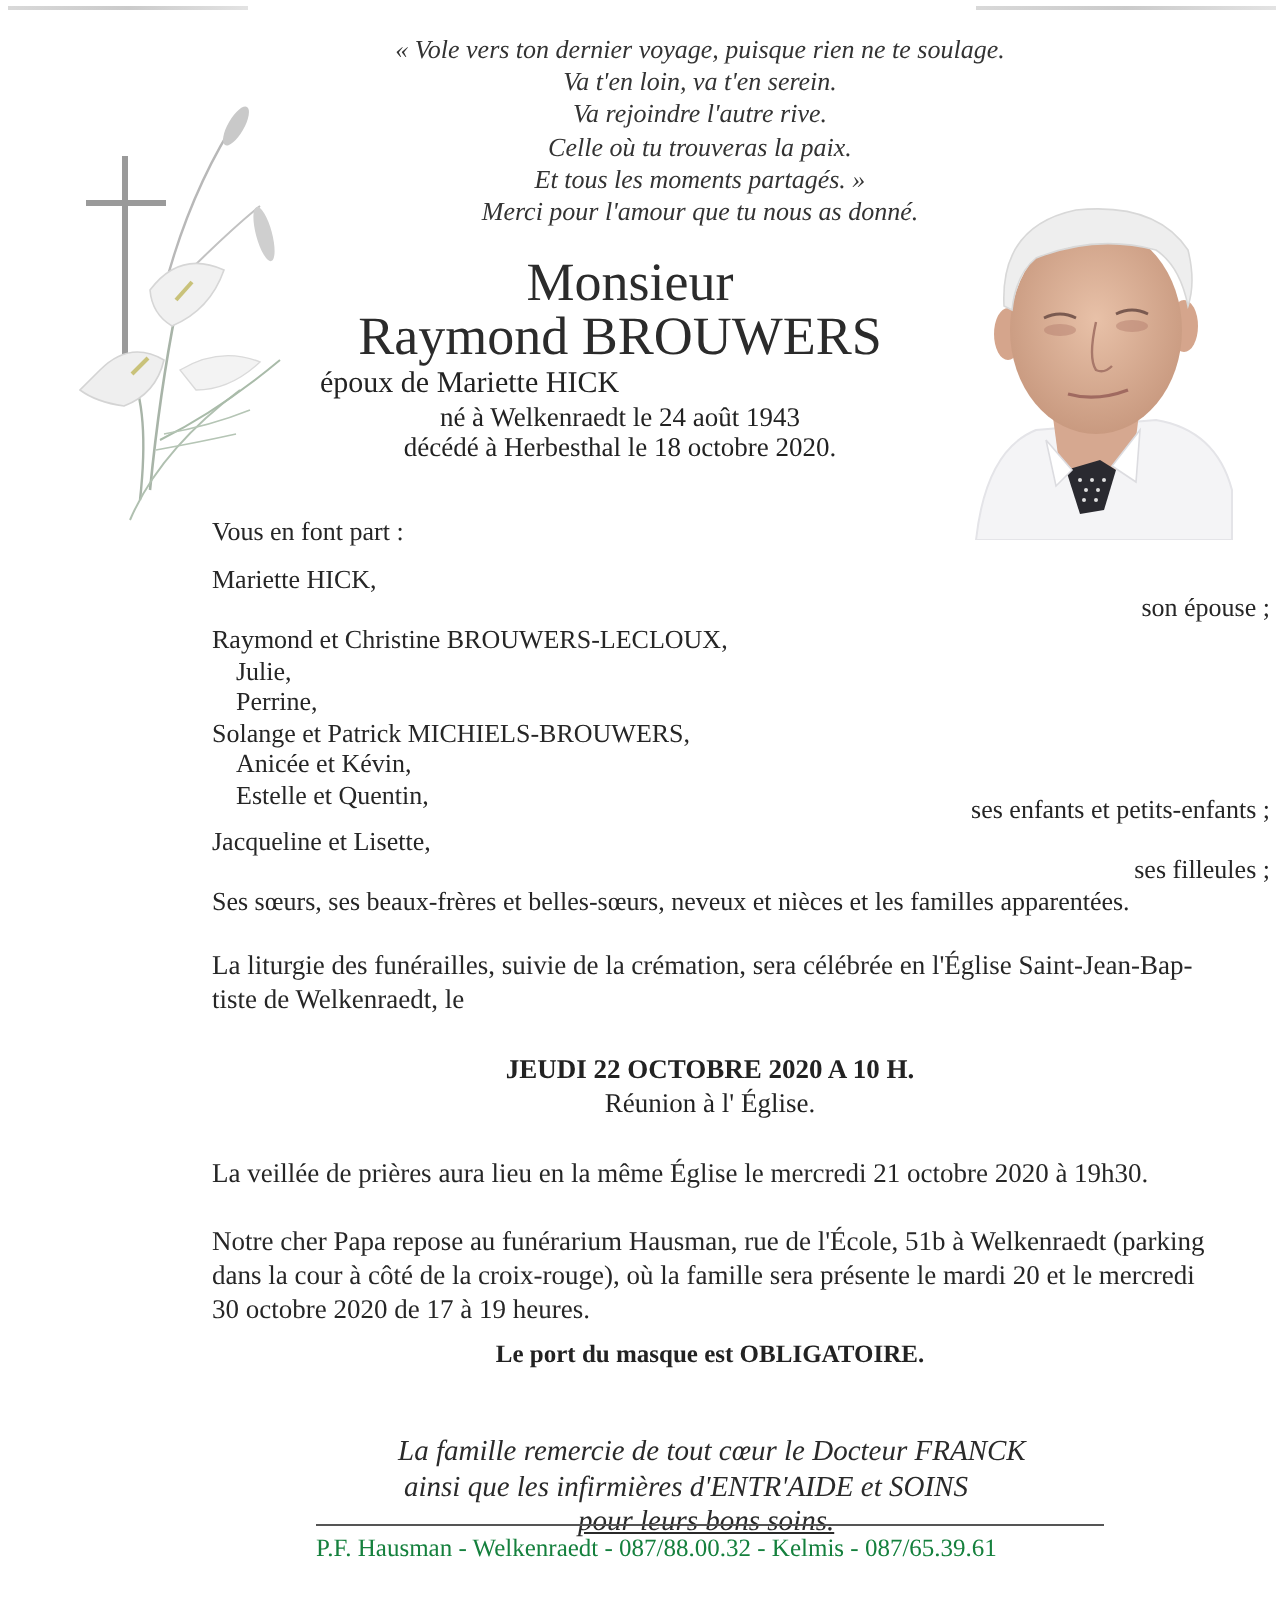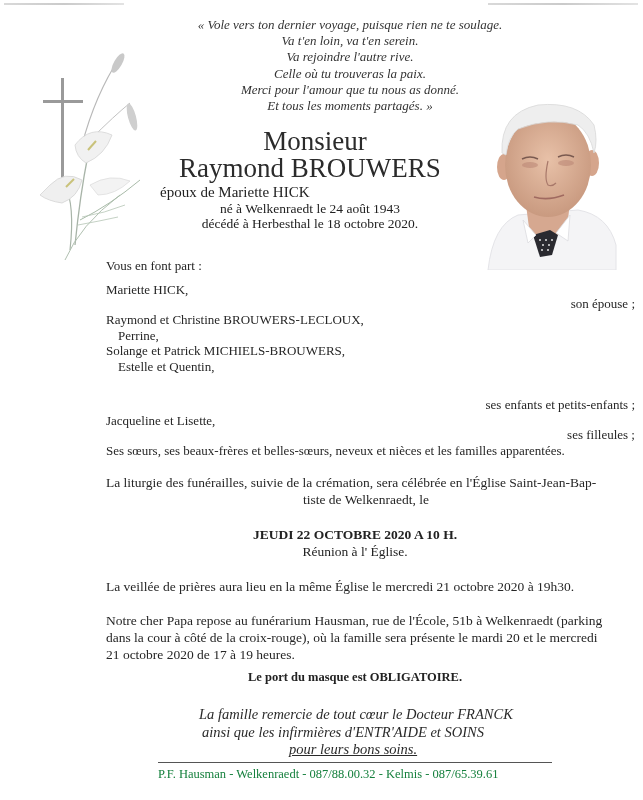--- a/index.html
+++ b/index.html
@@ -43,22 +43,22 @@
 <body>
 
 <div class="scan-line" style="left:4px;top:3px;width:120px;"></div>
 <div class="scan-line" style="left:488px;top:3px;width:150px;"></div>
 
 <div class="abs poem">
   <div>« Vole vers ton dernier voyage, puisque rien ne te soulage.</div>
   <div>Va t'en loin, va t'en serein.</div>
   <div>Va rejoindre l'autre rive.</div>
   <div>Celle où tu trouveras la paix.</div>
+  <div>Et tous les moments partagés. »</div>
   <div>Merci pour l'amour que tu nous as donné.</div>
-  <div>Et tous les moments partagés. »</div>
 </div>
 
 <svg class="abs illu" viewBox="0 0 130 230">
 
   <path d="M62 100 Q75 50 100 12" stroke="#b8b8b8" stroke-width="1.2" fill="none"></path>
   <ellipse cx="98" cy="18" rx="4" ry="11" transform="rotate(30 98 18)" fill="#c9c9c9"></ellipse>
   <path d="M70 95 Q95 70 110 58" stroke="#c2c2c2" stroke-width="1" fill="none"></path>
   <ellipse cx="112" cy="72" rx="4" ry="14" transform="rotate(-15 112 72)" fill="#cfcfcf"></ellipse>
 
   <rect x="41" y="33" width="3" height="118" fill="#9a9a9a"></rect>
@@ -127,50 +127,52 @@
 
   <path d="M56 102 Q70 106 86 100" stroke="#a06a60" stroke-width="1.6" fill="none"></path>
 </svg>
 
 <div class="abs txt" style="left:106px;top:258px;">Vous en font part :</div>
 <div class="abs txt" style="left:106px;top:282px;">Mariette HICK,</div>
 <div class="abs txt right" style="right:8px;top:296px;">son épouse ;</div>
 
 <div class="abs" style="left:106px;top:312px;">
   <div class="txt">Raymond et Christine BROUWERS-LECLOUX,</div>
+  <div class="txt indent">Julie,</div>
   <div class="txt indent">Perrine,</div>
   <div class="txt">Solange et Patrick MICHIELS-BROUWERS,</div>
+  <div class="txt indent">Anicée et Kévin,</div>
   <div class="txt indent">Estelle et Quentin,</div>
 </div>
 <div class="abs txt right" style="right:8px;top:397px;">ses enfants et petits-enfants ;</div>
 
 <div class="abs txt" style="left:106px;top:413px;">Jacqueline et Lisette,</div>
 <div class="abs txt right" style="right:8px;top:427px;">ses filleules ;</div>
 <div class="abs txt" style="left:106px;top:443px;">Ses sœurs, ses beaux-frères et belles-sœurs,  neveux et nièces et les familles apparentées.</div>
 
 <div class="abs para" style="top:474px;">
   <div style="white-space:nowrap;">La liturgie des funérailles, suivie de la crémation, sera célébrée en l'Église Saint-Jean-Bap-</div>
-  <div style="white-space:nowrap;text-align:center;">tiste de Welkenraedt, le</div>
+  <div style="white-space:nowrap;">tiste de Welkenraedt, le</div>
 </div>
 
 <div class="abs center-block" style="left:158px;top:526px;width:394px;font-size:13.5px;line-height:17px;">
   <div class="bold">JEUDI 22 OCTOBRE 2020 A 10 H.</div>
   <div>Réunion à l' Église.</div>
 </div>
 
 <div class="abs para" style="top:578px;white-space:nowrap;">La veillée de prières aura lieu en la même Église le mercredi 21 octobre 2020 à 19h30.</div>
 
 <div class="abs para" style="top:612px;">
   <div style="white-space:nowrap;">Notre cher Papa repose au funérarium Hausman, rue de l'École, 51b à Welkenraedt (parking</div>
   <div style="white-space:nowrap;">dans la cour à côté de la croix-rouge), où la famille sera présente le mardi 20 et le mercredi</div>
-  <div style="white-space:nowrap;">21 octobre 2020 de 17 à 19 heures.</div>
+  <div style="white-space:nowrap;">30 octobre 2020 de 17 à 19 heures.</div>
 </div>
 
 <div class="abs center-block bold" style="left:158px;top:670px;width:394px;font-size:12.5px;">Le port du masque est OBLIGATOIRE.</div>
 
 <div class="abs thanks">
-  <div style="padding-left:24px;">La famille remercie de tout cœur le Docteur FRANCK</div>
+  <div style="padding-left:24px;margin-top:12px;">La famille remercie de tout cœur le Docteur FRANCK</div>
   <div style="padding-left:27px;">ainsi que les infirmières d'ENTR'AIDE et SOINS</div>
   <div style="padding-left:114px;text-decoration:underline;">pour leurs bons soins.</div>
 </div>
 
 <div class="footer-rule"></div>
 <div class="abs footer">P.F. Hausman - Welkenraedt - 087/88.00.32 - Kelmis - 087/65.39.61</div>
 
 </body></html>

